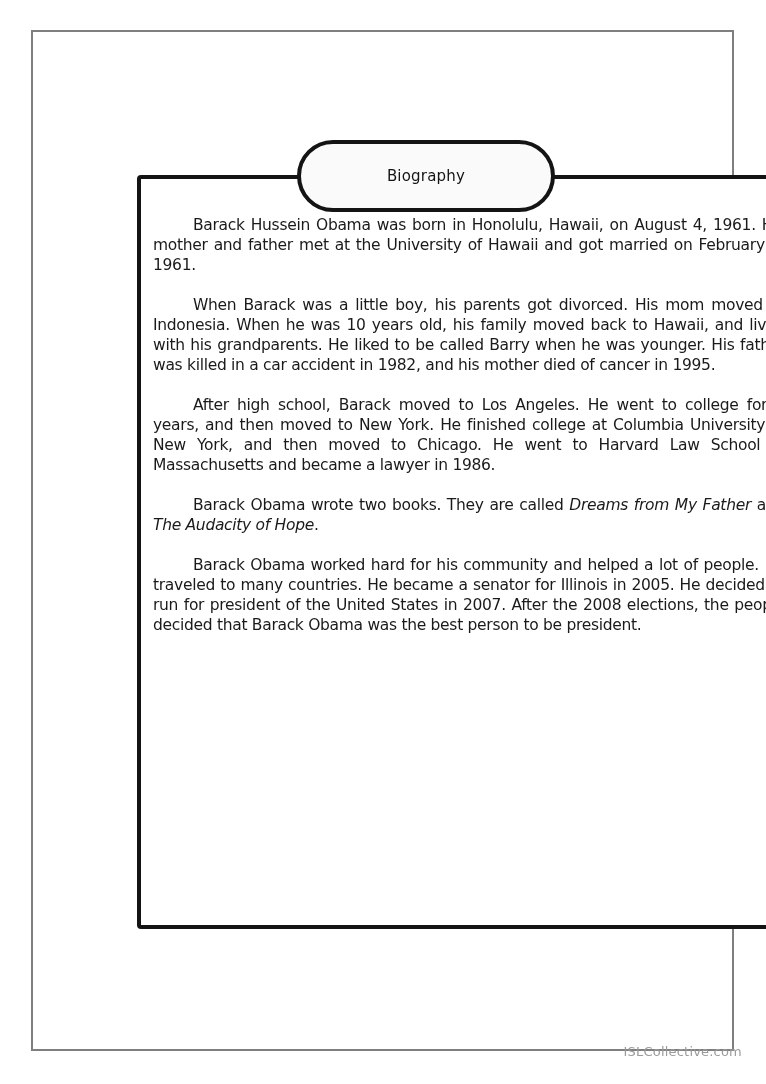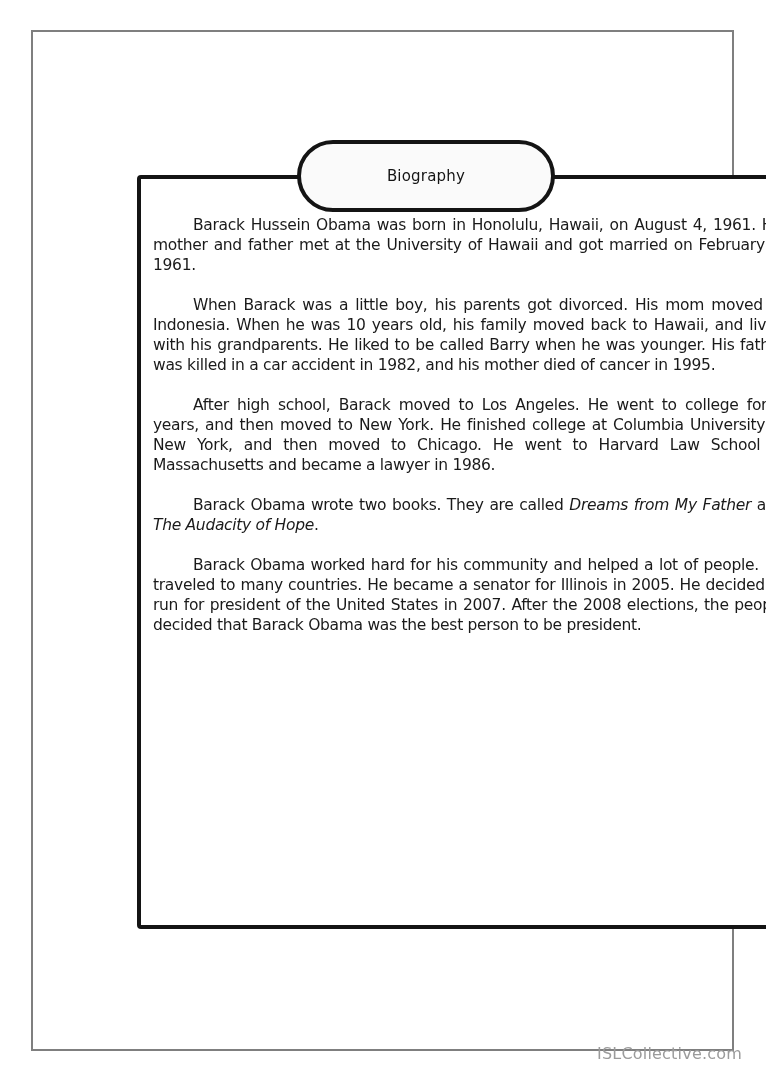--- a/index.html
+++ b/index.html
@@ -65,21 +65,21 @@
   .para.wide-indent { text-indent: 84px; }
   .para sup {
     font-size: 10px;
     line-height: 0;
     vertical-align: super;
   }
   .watermark {
     position: absolute;
     top: 1044px;
     right: 24px;
-    font-size: 16px;
+    font-size: 13px;
     color: #9b9b9b;
     letter-spacing: 0.2px;
     background: transparent;
     z-index: 3;
   }
 </style>
 </head>
 <body>
 
 <div class="page-frame">

